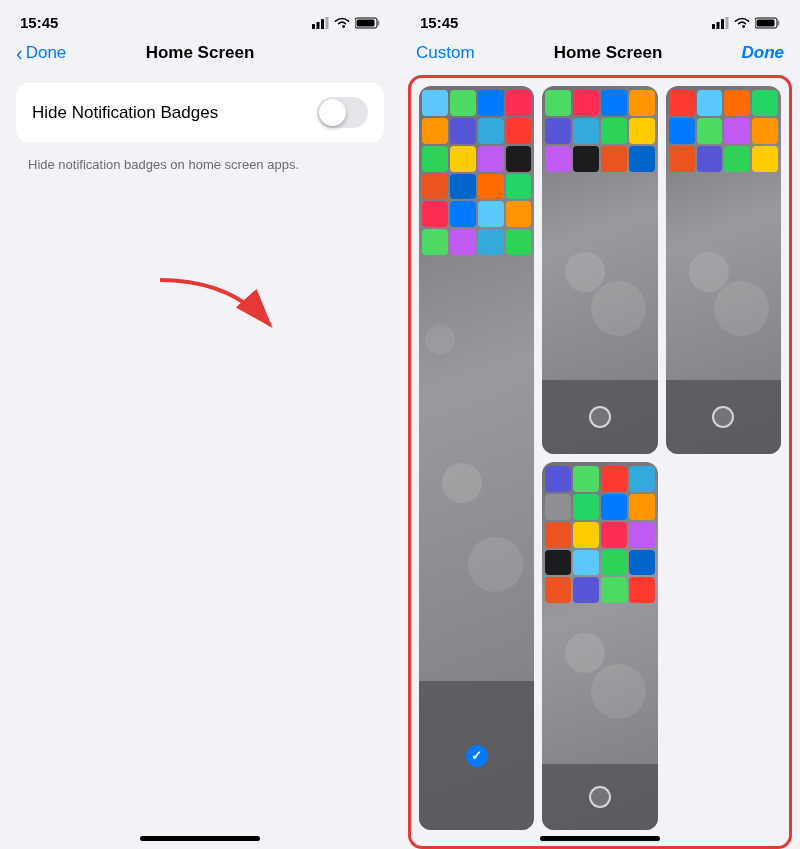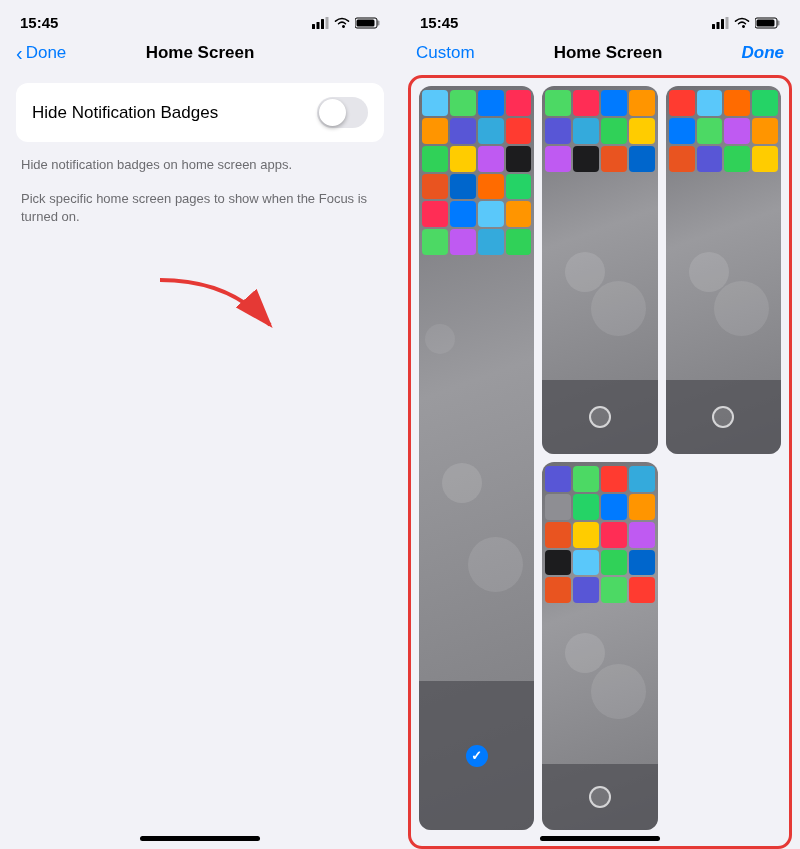--- a/index.html
+++ b/index.html
@@ -110,21 +110,21 @@
       background: #fff;
       position: absolute;
       top: 2px;
       left: 2px;
       box-shadow: 0 2px 4px rgba(0,0,0,0.3);
     }
 
     .section-description {
       font-size: 13px;
       color: #6c6c70;
-      padding: 6px 21px 10px;
+      padding: 6px 28px 10px;
       line-height: 1.4;
     }
 
     .arrow-container {
       position: absolute;
       top: 270px;
       left: 140px;
       pointer-events: none;
     }
 
@@ -247,21 +247,20 @@
   <div class="settings-section">
     <div class="settings-row">
       <span class="settings-row-label">Hide Notification Badges</span>
       <div class="toggle">
         <div class="toggle-knob"></div>
       </div>
     </div>
   </div>
   <div class="section-description">Hide notification badges on home screen apps.</div>
 
-  <div class="section-description">Pick specific home screen pages to show when the Focus is turned on.</div>
 
   <div class="arrow-container">
     <svg width="160" height="80" viewBox="0 0 160 80">
       <defs>
         <marker id="arrowhead" markerWidth="10" markerHeight="7" refX="9" refY="3.5" orient="auto">
           <polygon points="0 0, 10 3.5, 0 7" fill="#e53935"></polygon>
         </marker>
       </defs>
       <path d="M20,10 Q90,10 130,55" stroke="#e53935" stroke-width="4" fill="none" marker-end="url(#arrowhead)"></path>
     </svg>

